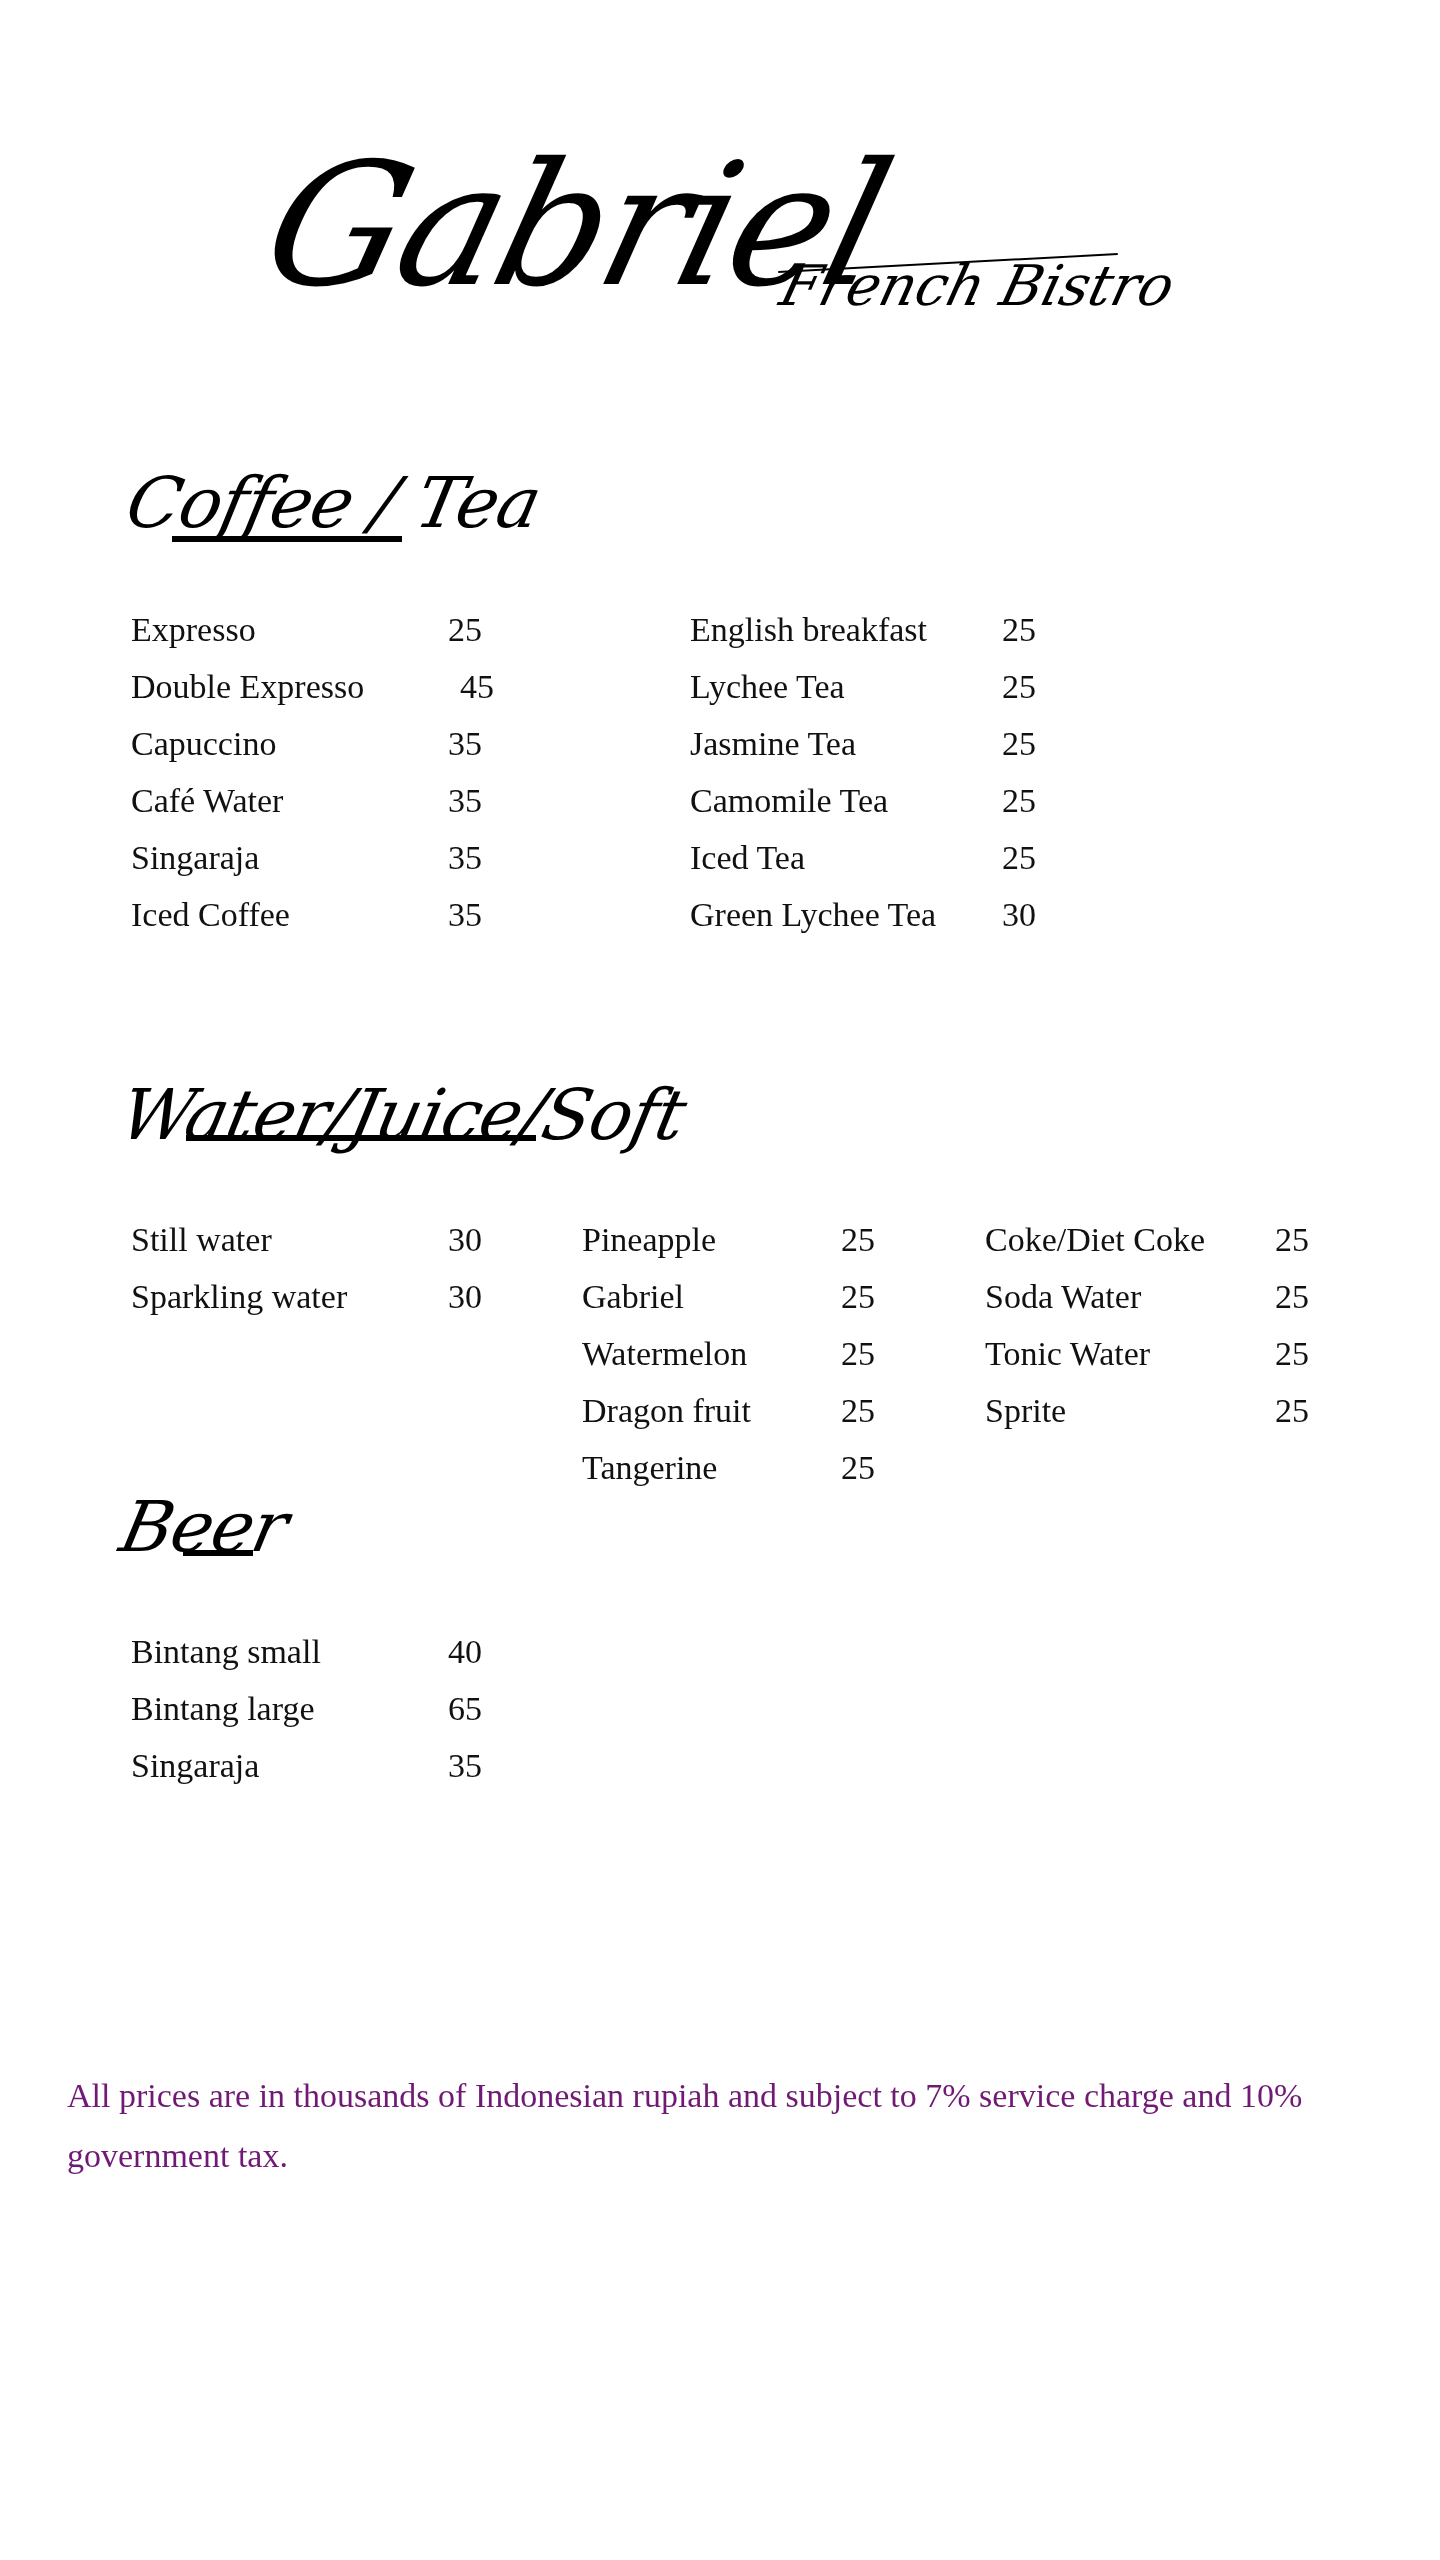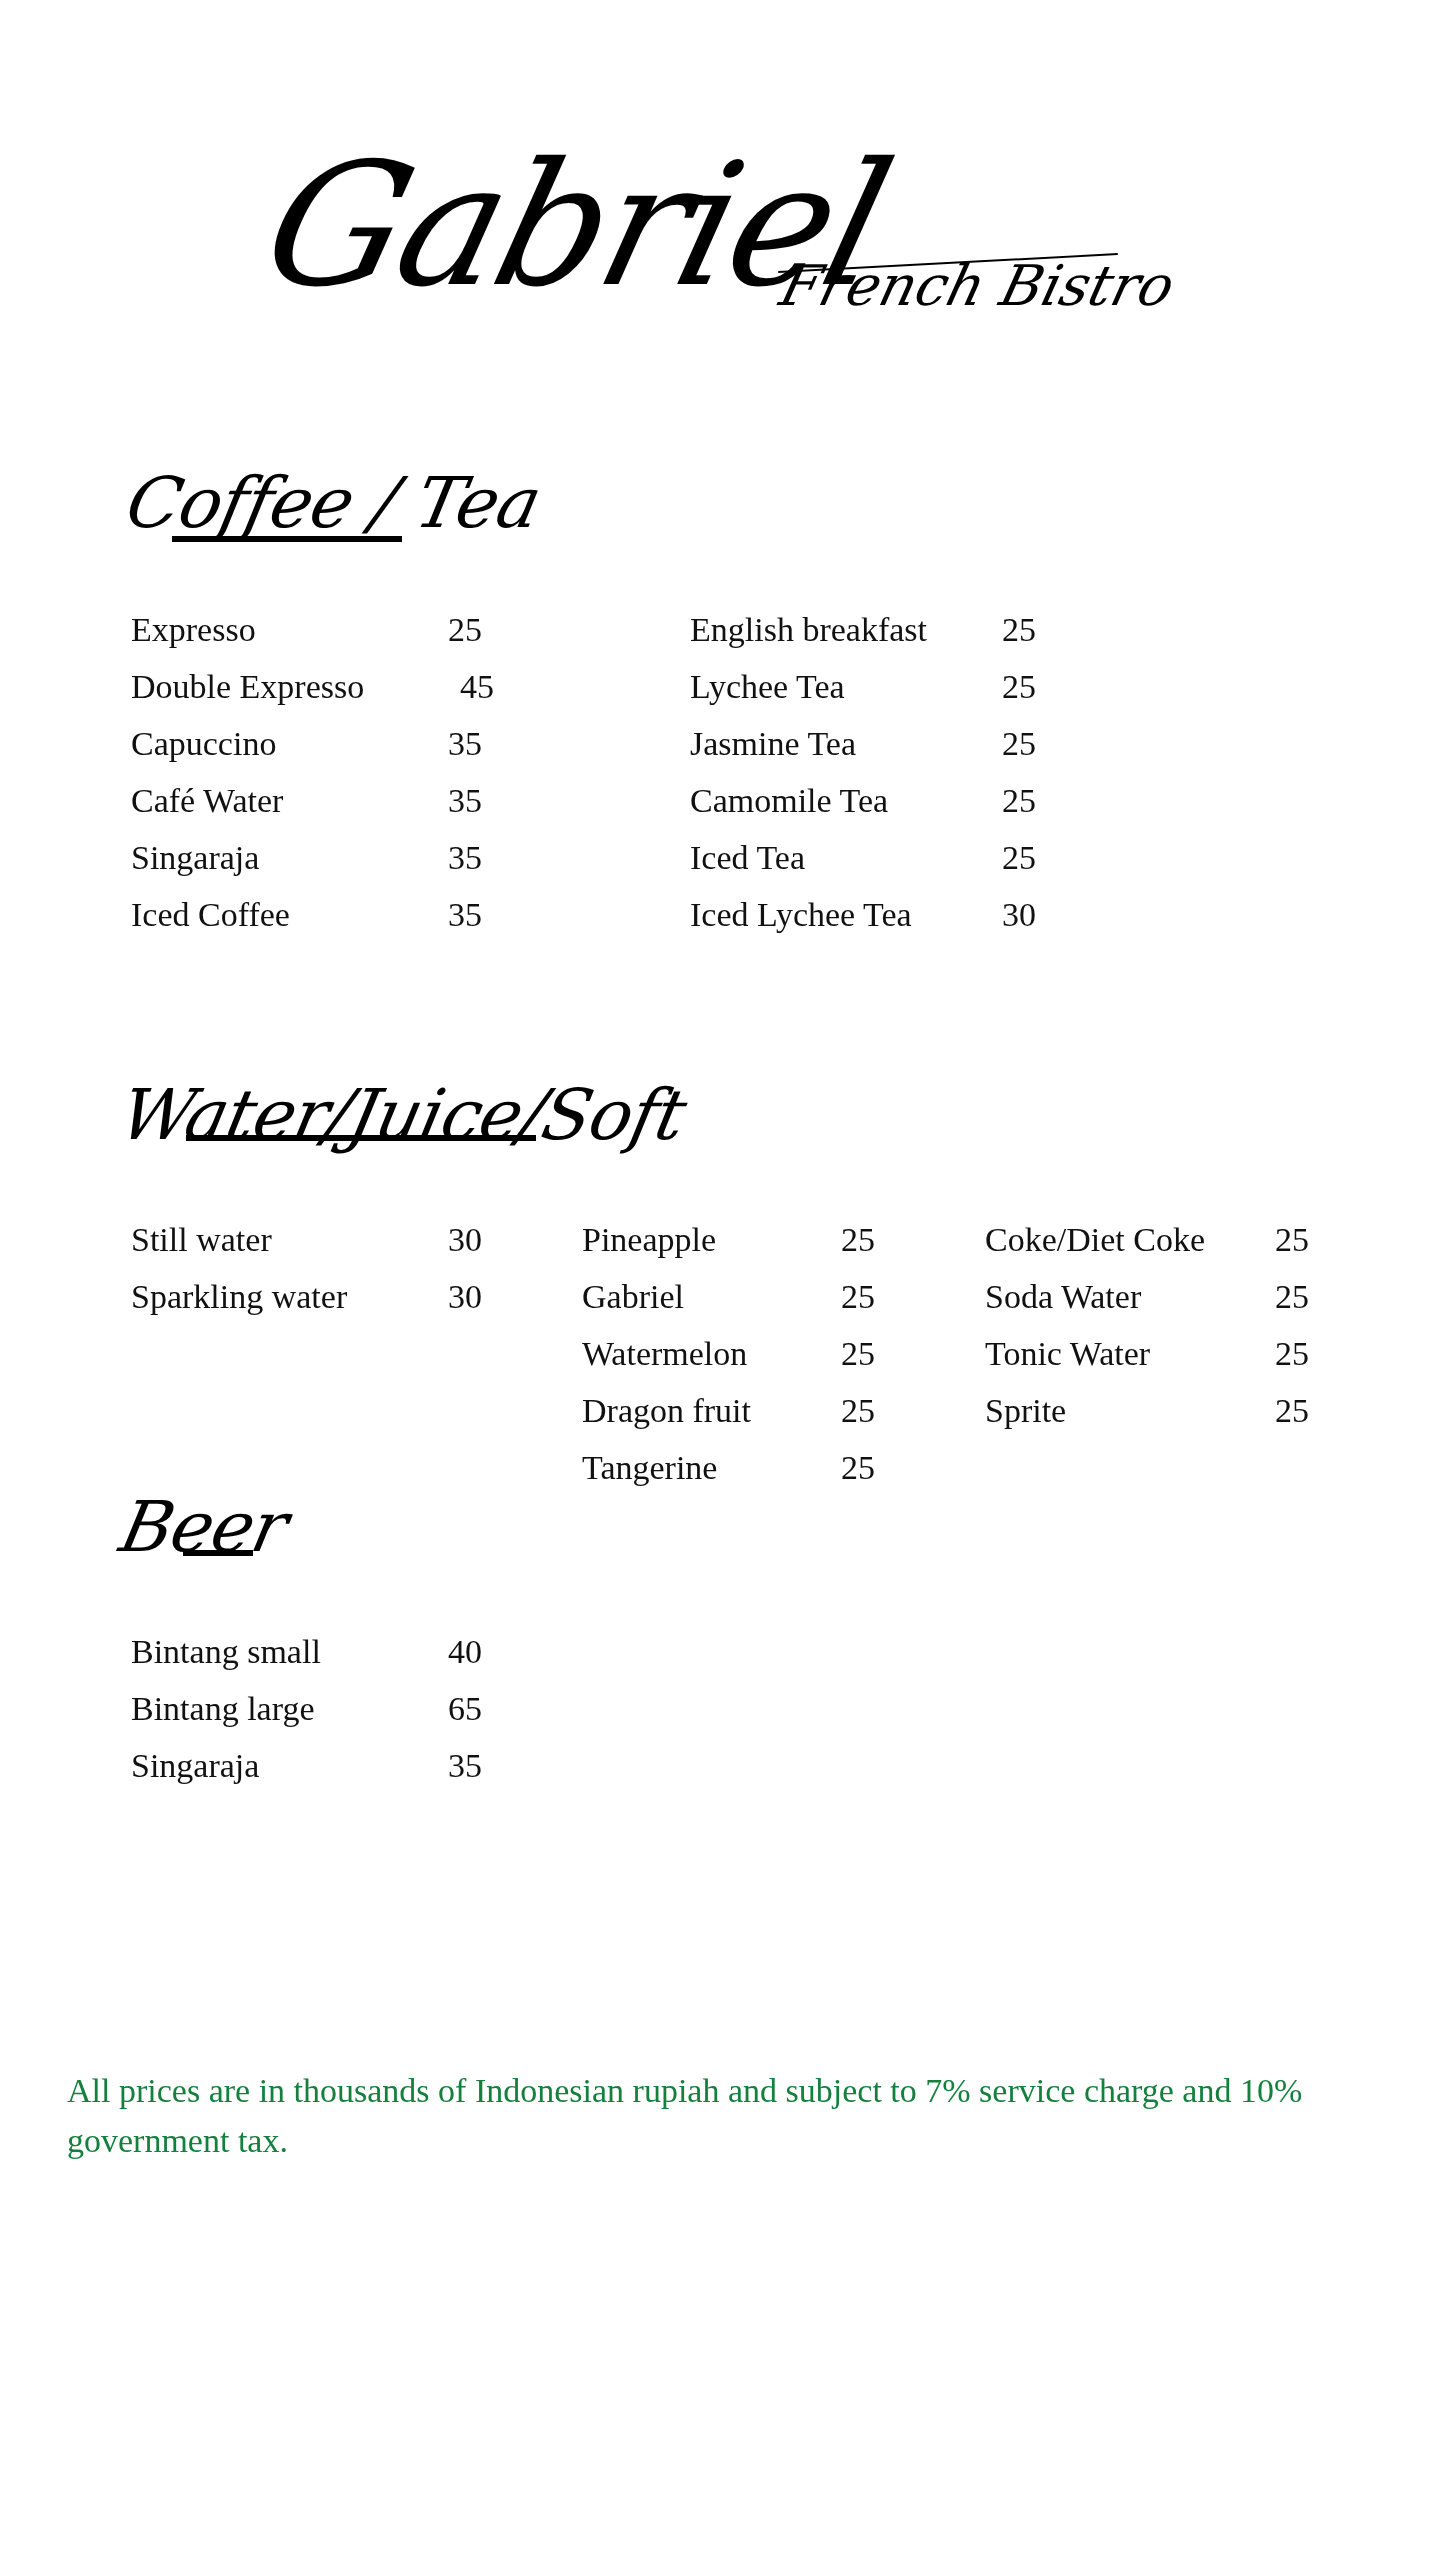--- a/index.html
+++ b/index.html
@@ -11,21 +11,21 @@
   .logo-sub { position: absolute; left: 782px; top: 258px; font-family: "DejaVu Serif", serif;
               font-style: italic; font-size: 56px; line-height: 1; color: #000; transform: skewX(-14deg); }
   .logo-line { position: absolute; left: 778px; top: 262px; width: 340px; height: 2px; background: #000;
                transform: rotate(-3deg); }
   .section-title { position: absolute; font-family: "DejaVu Serif", serif; font-style: italic;
                    font-size: 70px; line-height: 1; color: #000; transform: skewX(-12deg); letter-spacing: -1px; }
   .title-underline { position: absolute; height: 6px; background: #000; }
   .row { position: absolute; height: 50px; font-size: 34px; line-height: 50px; white-space: nowrap; }
   .row .name { position: absolute; left: 0; top: 0; }
   .row .price { position: absolute; top: 0; }
-  .footer { position: absolute; left: 67px; top: 2066px; width: 1320px; font-size: 34px; line-height: 50px; color: #15803d; }
+  .footer { position: absolute; left: 67px; top: 2066px; width: 1320px; font-size: 34px; line-height: 60px; color: #701a75; }
 </style>
 </head>
 <body>
 
 <div>
   <div class="logo-main">Gabriel</div>
   <div class="logo-line"></div>
   <div class="logo-sub">French Bistro</div>
 </div>
 
@@ -75,21 +75,21 @@
       </div>
     <div class="row" style="left:690px; top:776px;">
         <span class="name">Camomile Tea</span>
         <span class="price" style="left:312px;">25</span>
       </div>
     <div class="row" style="left:690px; top:833px;">
         <span class="name">Iced Tea</span>
         <span class="price" style="left:312px;">25</span>
       </div>
     <div class="row" style="left:690px; top:890px;">
-        <span class="name">Iced Lychee Tea</span>
+        <span class="name">Green Lychee Tea</span>
         <span class="price" style="left:312px;">30</span>
       </div>
   </div>
 </section>
 
 <section>
   <div class="section-title" style="left:122px; top:1080px;">Water/Juice/Soft</div>
   <div class="title-underline" style="left:186px; top:1135px; width:350px;"></div>
 
   <div>

